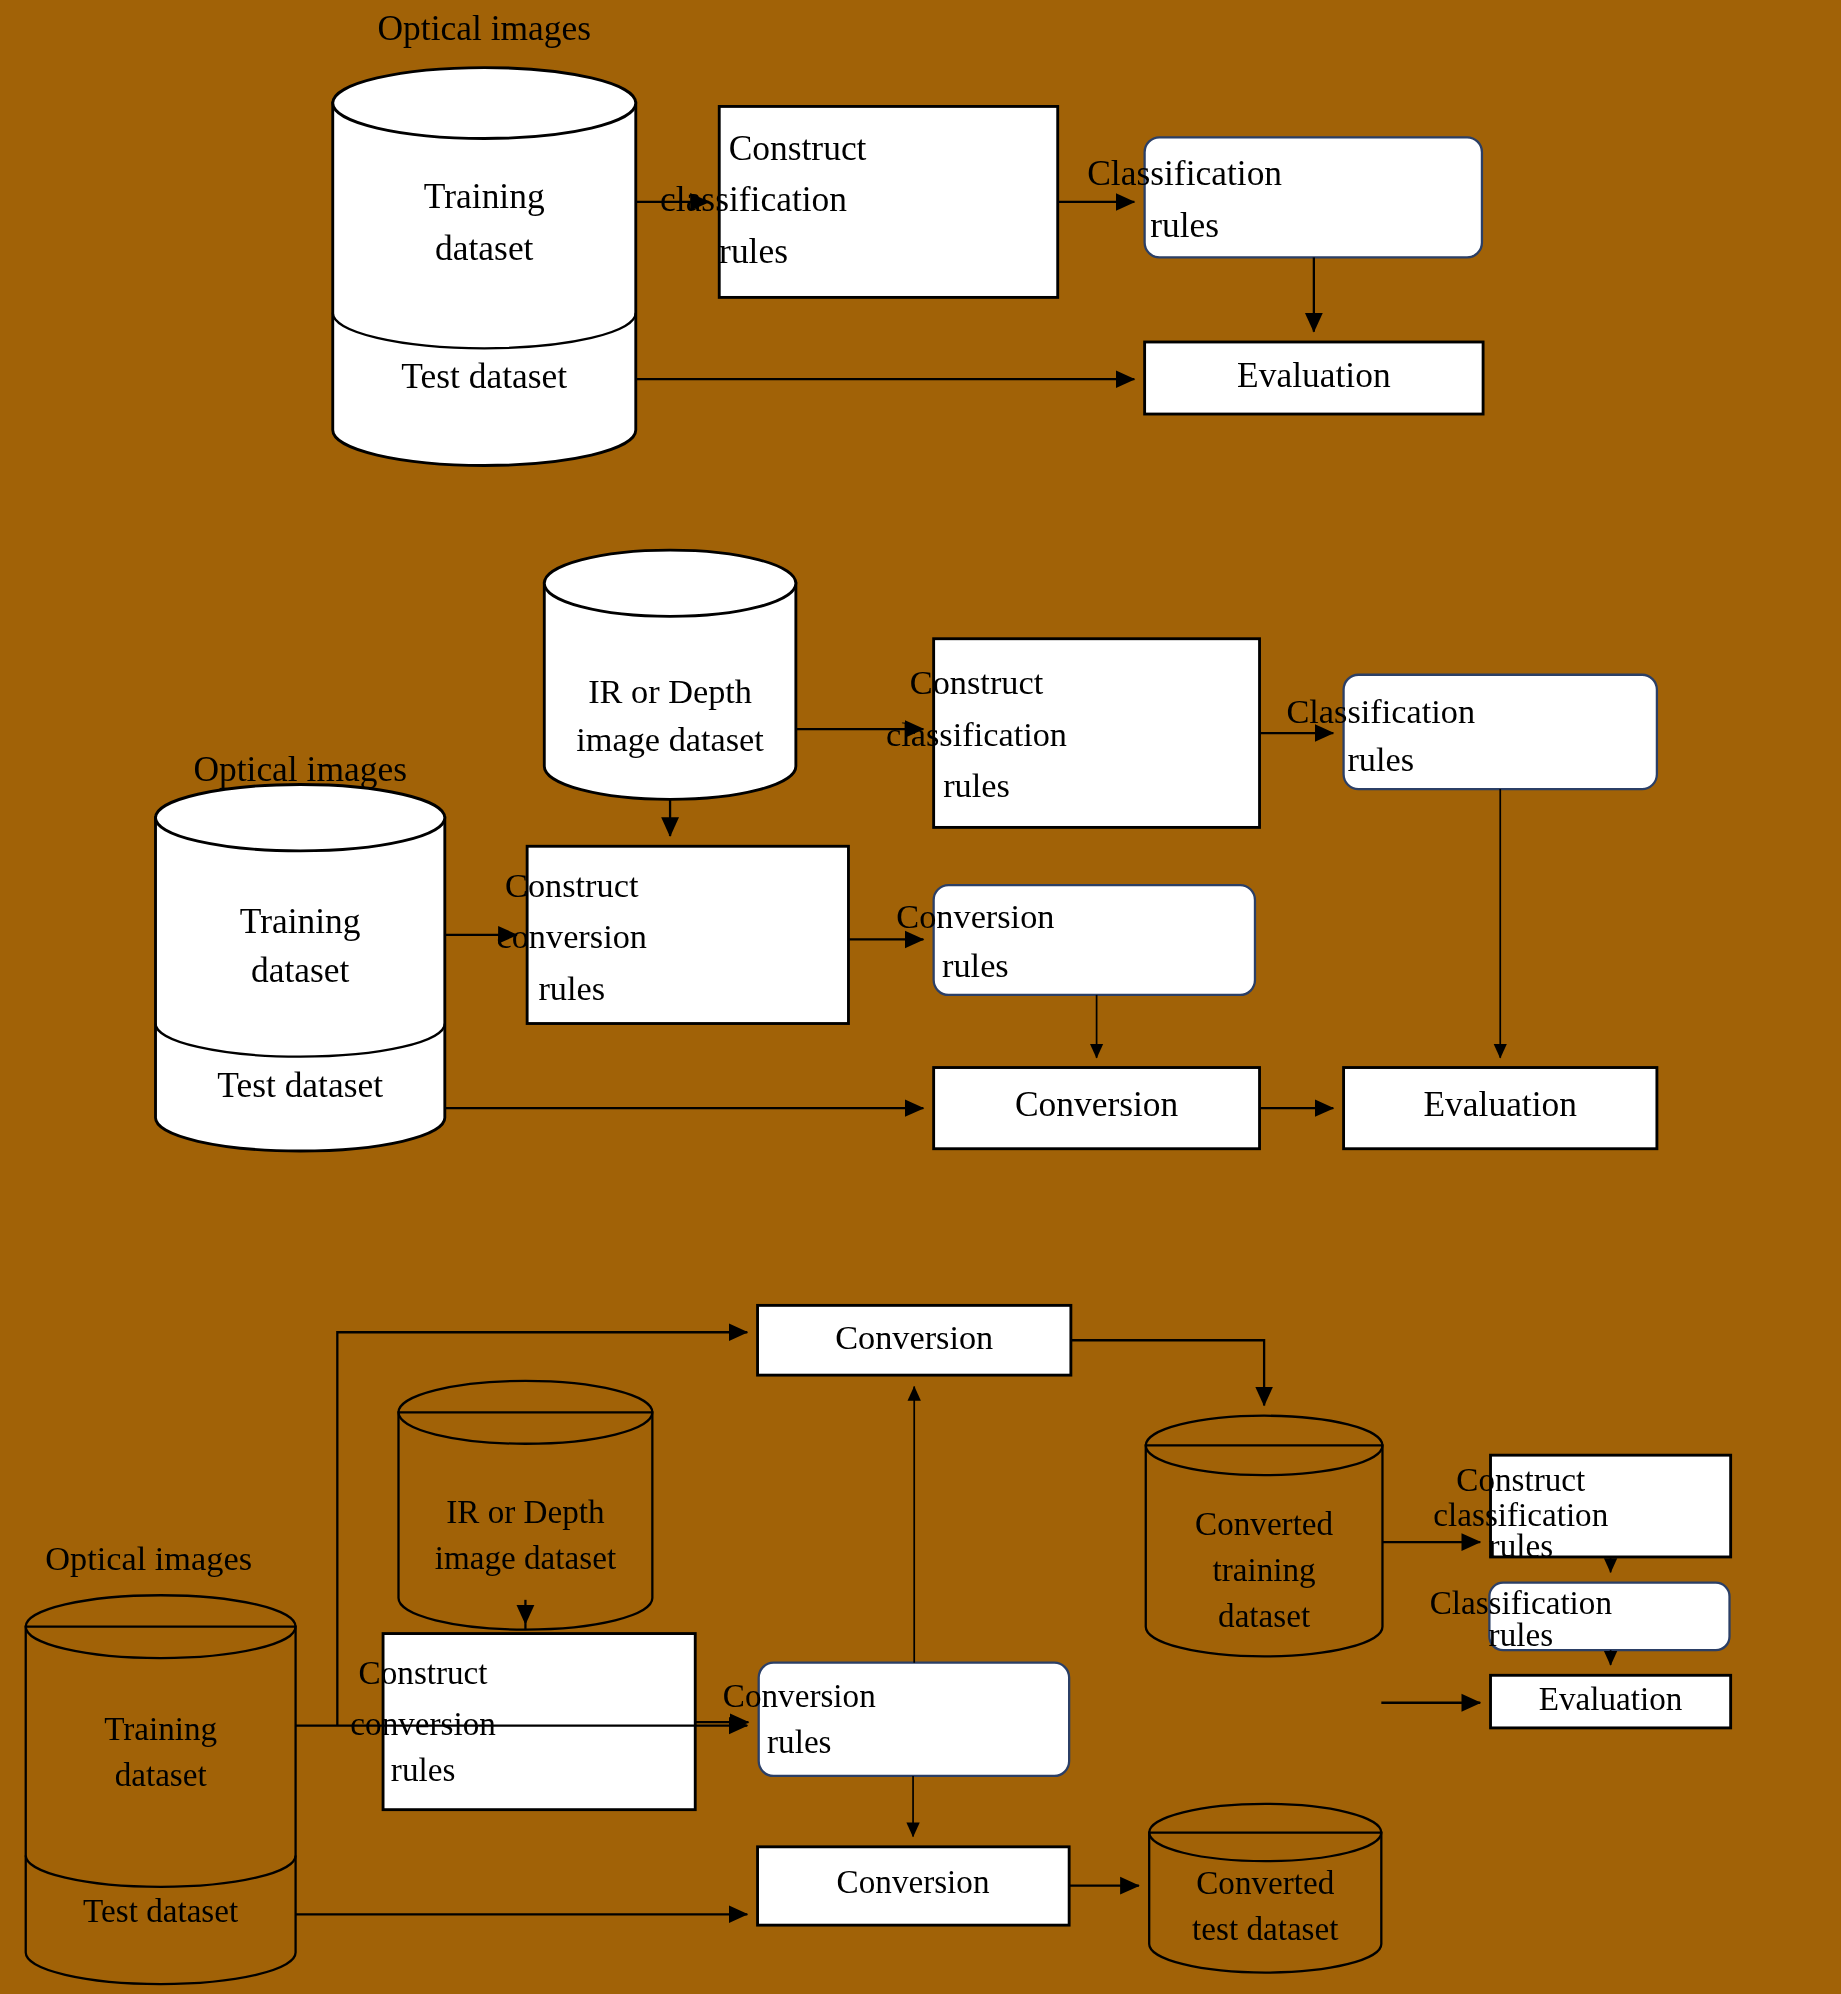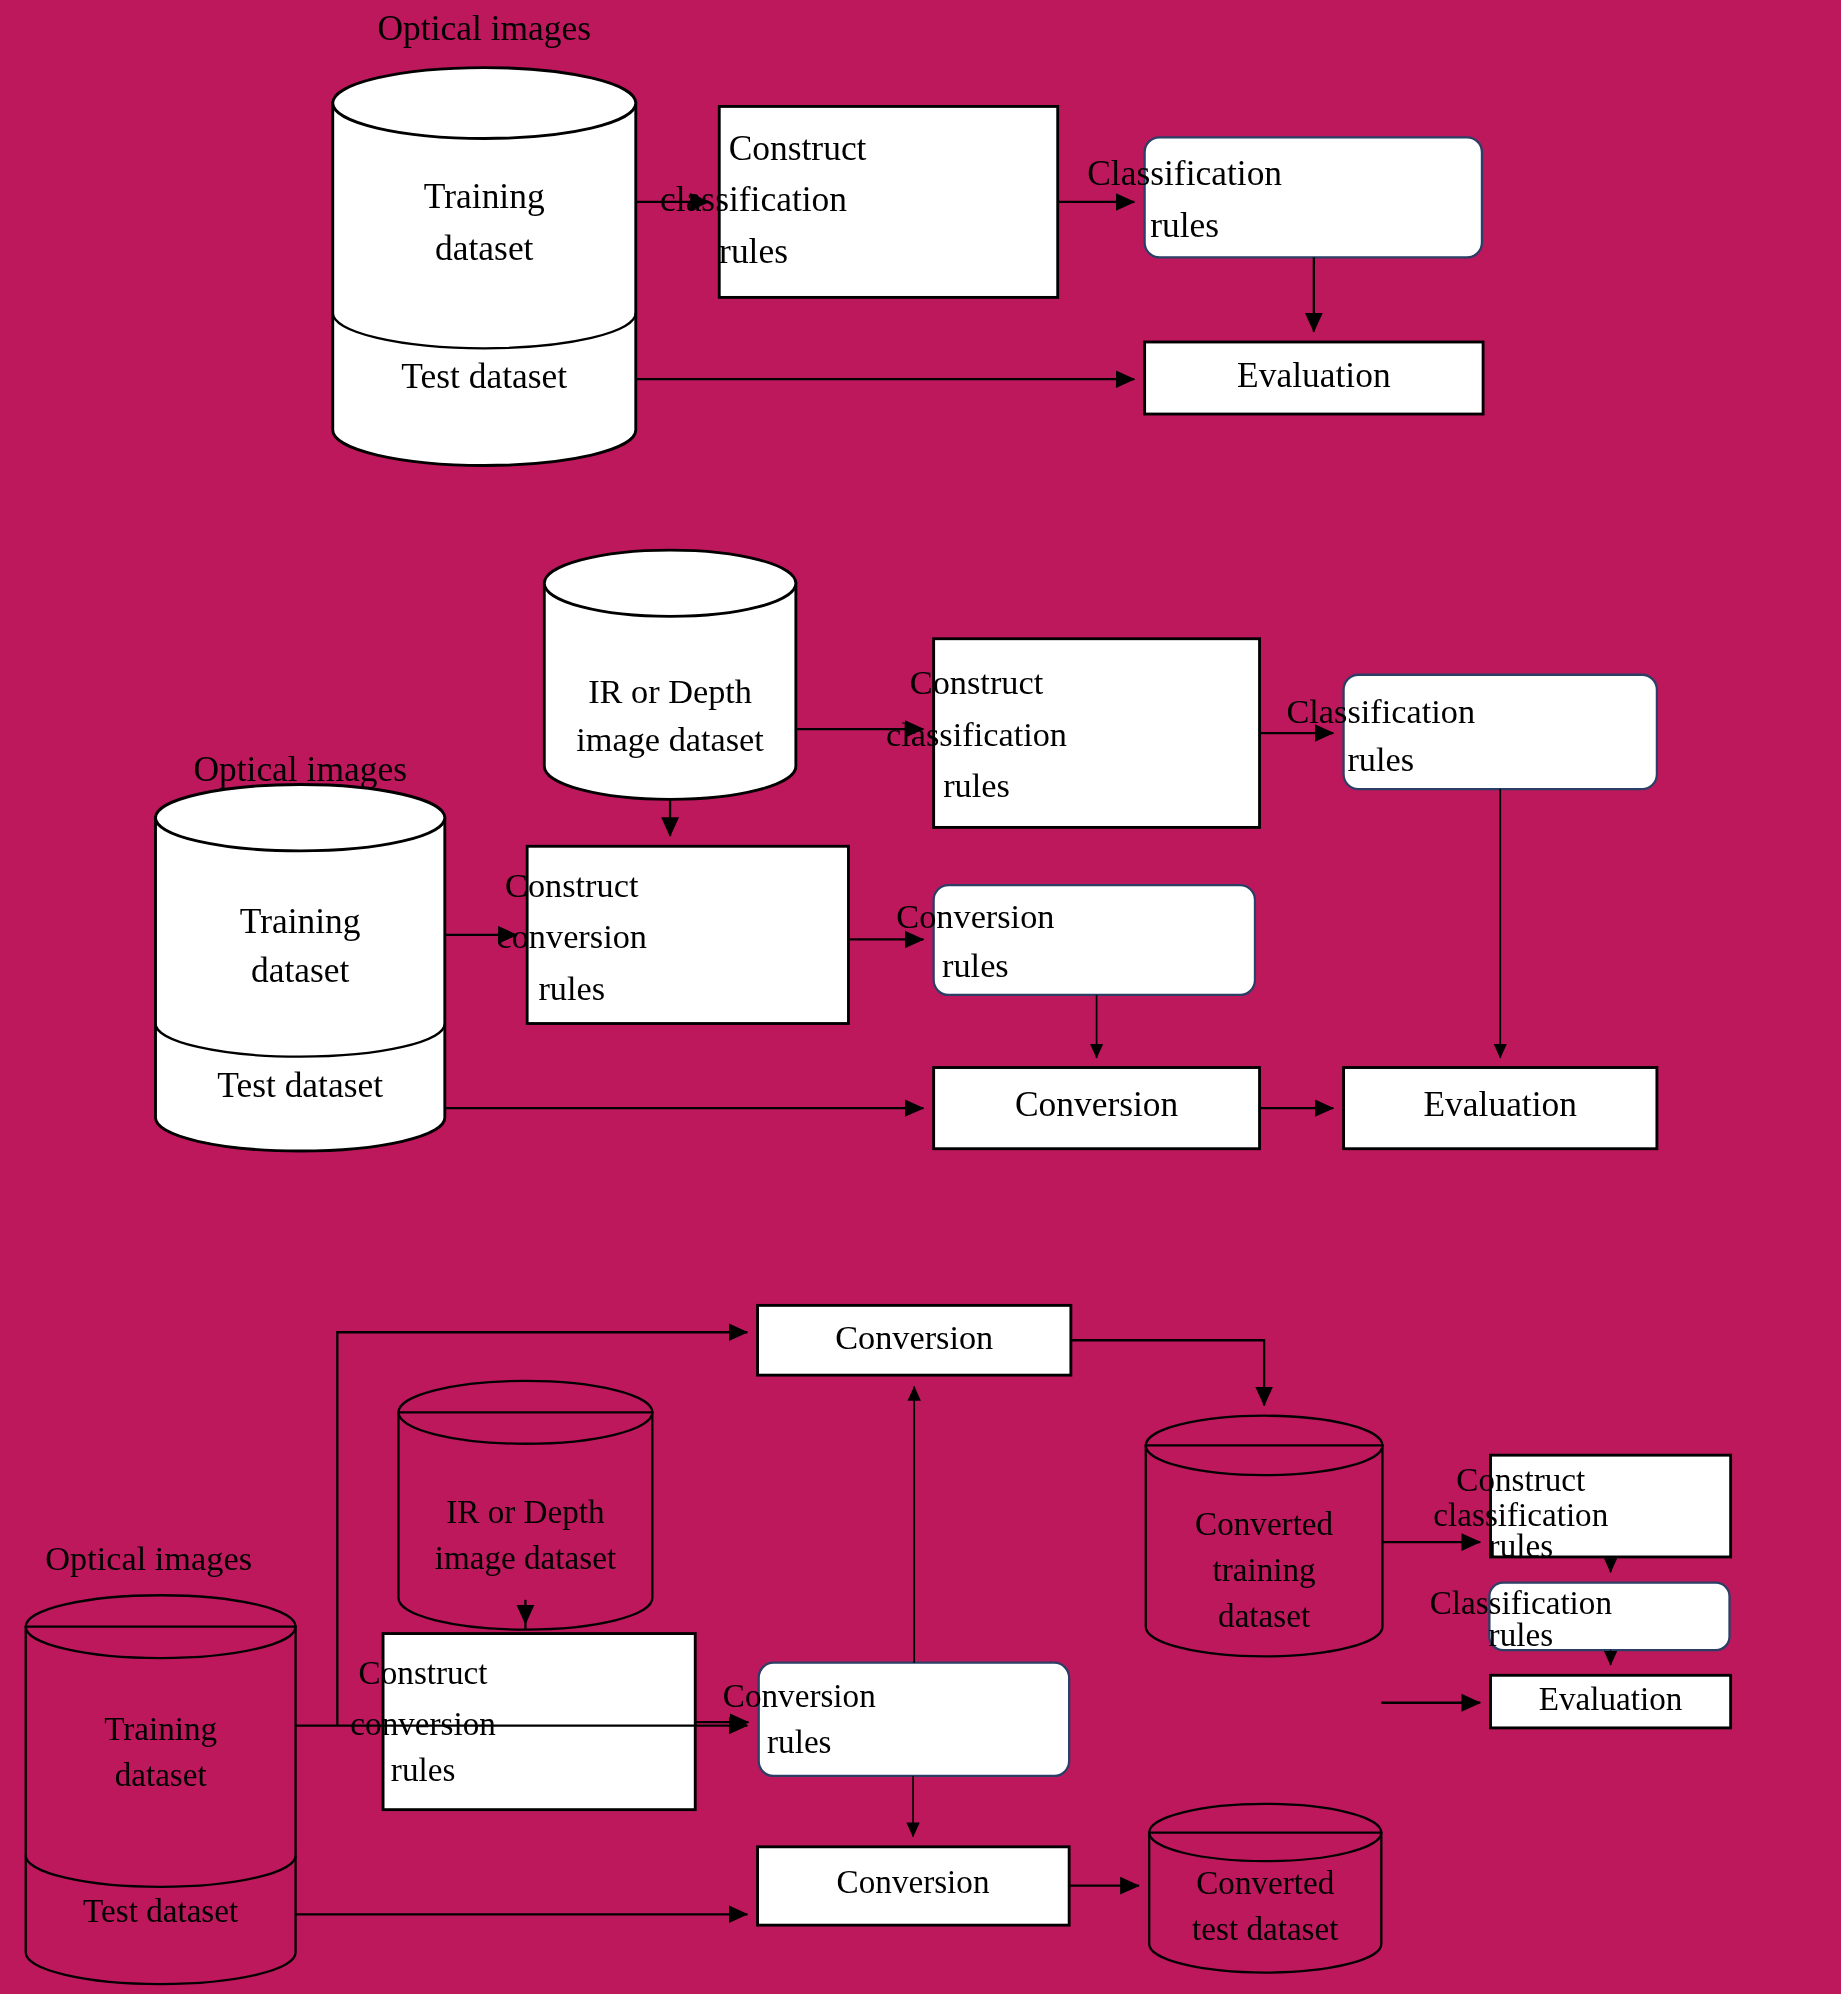--- a/index.html
+++ b/index.html
@@ -4,21 +4,21 @@
 <style>
   html, body {
     margin: 0;
     padding: 0;
     background: #ffffff;
   }
   #root {
     position: relative;
     width: 1841px;
     height: 1995px;
-    background: #be185d;
+    background: #a16207;
     font-family: "Liberation Serif", "DejaVu Serif", serif;
   }
   svg.diagram {
     position: absolute;
     top: 0;
     left: 0;
     width: 1841px;
     height: 1995px;
   }
   .shape-stroke {

